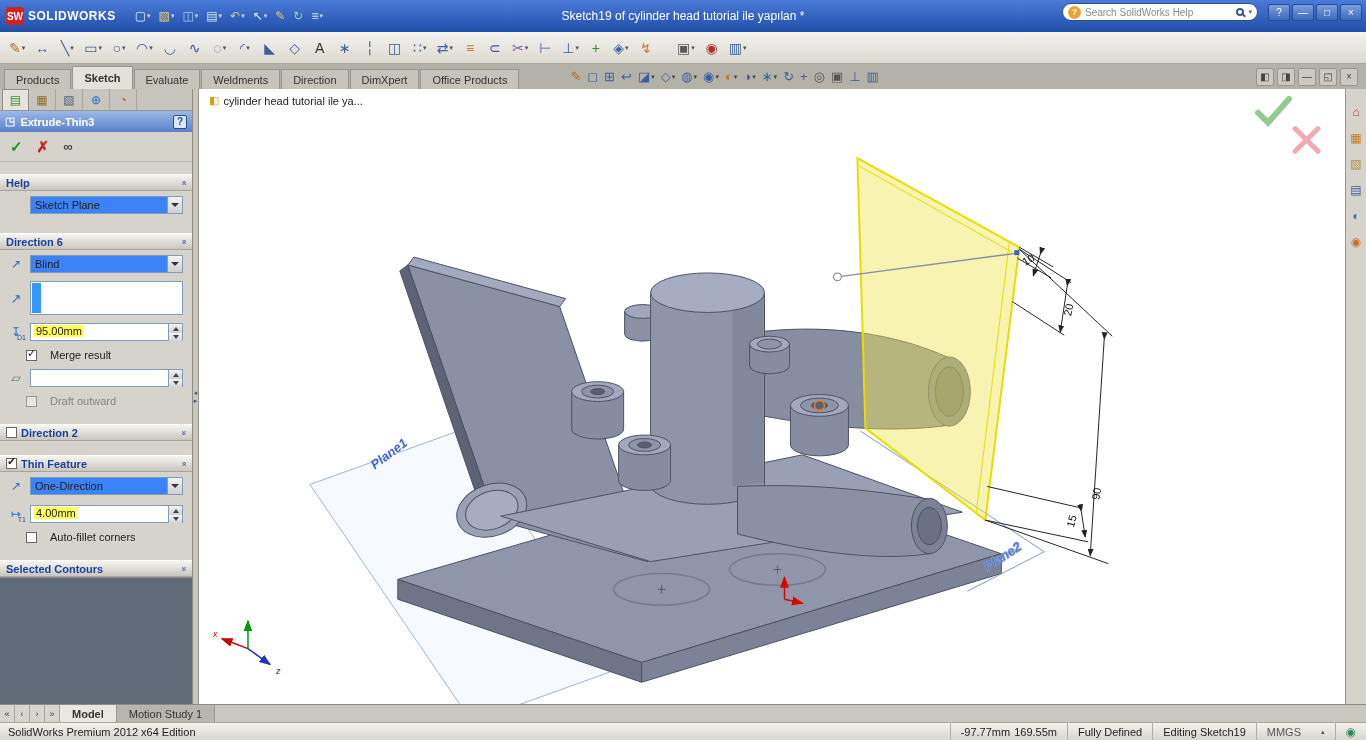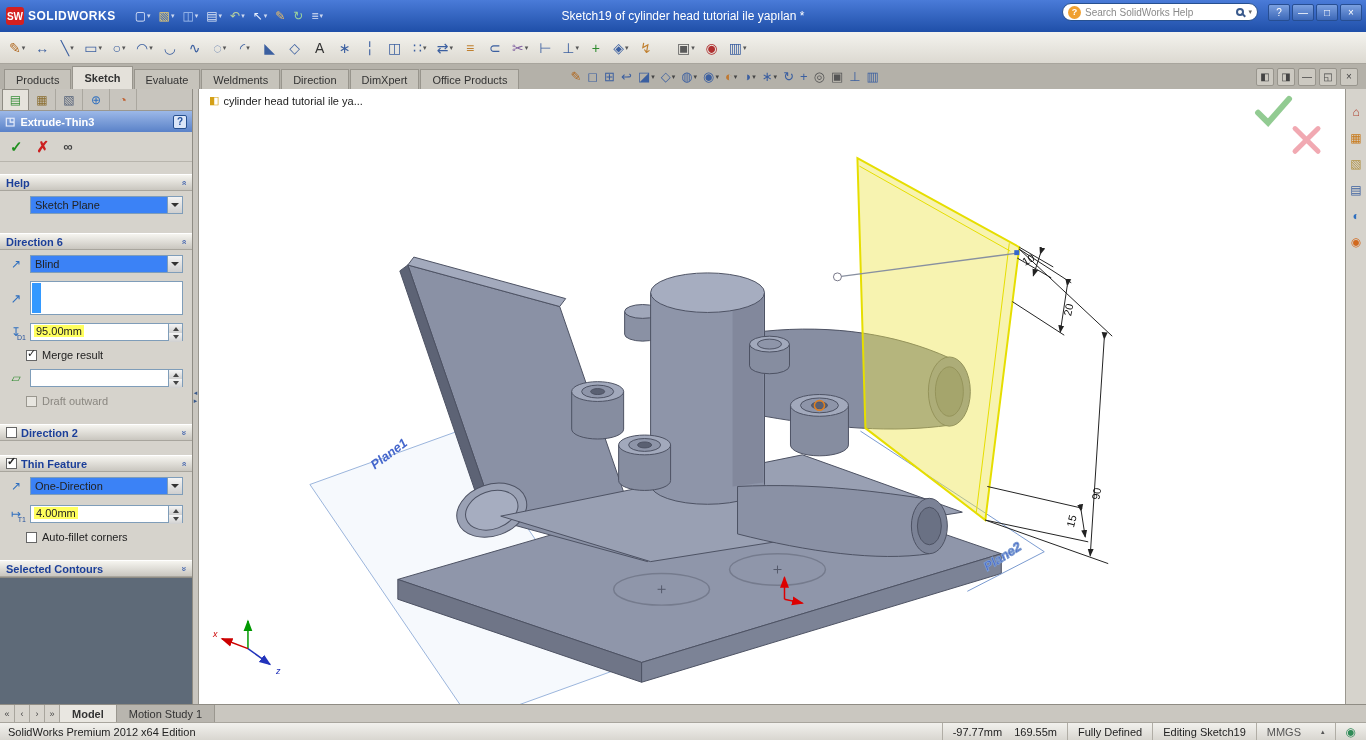--- a/index.html
+++ b/index.html
@@ -84,21 +84,21 @@
   .num-val { flex:1; padding:1px 3px; font-size:11px; }
   .num-val .hl { background:#ffff5e; padding:0 2px; }
   .spin { width:14px; display:flex; flex-direction:column; border-left:1px solid #7f9db9; }
   .spin span { flex:1; background:linear-gradient(#f4f4f4,#d0d0d0); display:flex; align-items:center; justify-content:center; }
   .spin .su::after { content:""; border:3px solid transparent; border-bottom:4px solid #444; margin-bottom:2px; }
   .spin .sd::after { content:""; border:3px solid transparent; border-top:4px solid #444; margin-top:2px; }
   .selrow { padding:3px 9px 3px 6px; }
   .dir-arrow { width:20px; font-size:13px; color:#2f6fbf; text-align:center; flex:0 0 auto; }
   .selbox { flex:1; height:34px; background:#fff; border:1px solid #7f9db9; position:relative; }
   .selbox .hlstrip { position:absolute; left:1px; top:1px; bottom:1px; width:9px; background:#3399ff; }
-  .cbrow { padding:3px 9px 3px 26px; gap:5px;text-align:right; }
+  .cbrow { padding:3px 9px 3px 26px; gap:13px;text-align:right; }
   .cb { width:11px; height:11px; border:1px solid #666; background:#fff; position:relative; flex:0 0 auto; }
   .cb.on::after { content:"✓"; position:absolute; top:-4px; left:0px; font-size:11px; color:#222; }
   .cb.dis { border-color:#9a978f; background:#e8e6e0; }
   .cb-lbl { font-size:11px; }
   .cb-lbl.dis { color:#8a8780; }
   .pm-void { flex:1; background:#5e6a78; border-top:1px solid #8f8c84; }
 
   
   .split { width:6px; flex:0 0 auto; background:#c9c6bf; border-right:1px solid #9a978f; display:flex; flex-direction:column; align-items:center; justify-content:center; gap:2px; }
   .split span { font-size:7px; color:#3a5a8c; line-height:6px; }
@@ -122,21 +122,21 @@
   .sheetbar { height:18px; background:#cac7c0; border-top:1px solid #8f8c84; display:flex; align-items:stretch; flex:0 0 auto; }
   .sheet-nav { display:flex; align-items:stretch; }
   .sn-btn { width:15px; display:flex; align-items:center; justify-content:center; background:#d8d5ce; border-right:1px solid #a8a59d; }
   .sn-btn .glyph { font-size:9px; color:#444; }
   .sheet-tab { padding:0 12px; display:flex; align-items:center; font-size:11px; background:#b8b5ae; border-right:1px solid #9a978f; color:#333; }
   .sheet-tab.active { background:#e9e7e1; font-weight:bold; }
 
   
   .status { height:18px; background:linear-gradient(#f2f1ed,#d8d6d0); border-top:1px solid #a8a59d; display:flex; align-items:stretch; font-size:11px; flex:0 0 auto; }
   .st-edition { display:flex; align-items:center; padding:0 8px; }
-  .st-cell { display:flex; align-items:center; border-left:1px solid #b0ada5; padding:0 10px; gap:12px; white-space:nowrap; }
+  .st-cell { display:flex; align-items:center; border-left:1px solid #b0ada5; padding:0 10px; gap:4px; white-space:nowrap; }
   .st-units { color:#555; gap:20px; }
   .st-units .crt { font-size:7px; }
   .st-globe .glyph { font-size:12px; color:#2e8b57; }
 </style>
 </head>
 <body>
 
 <div class="app">
 
   <div class="titlebar">

